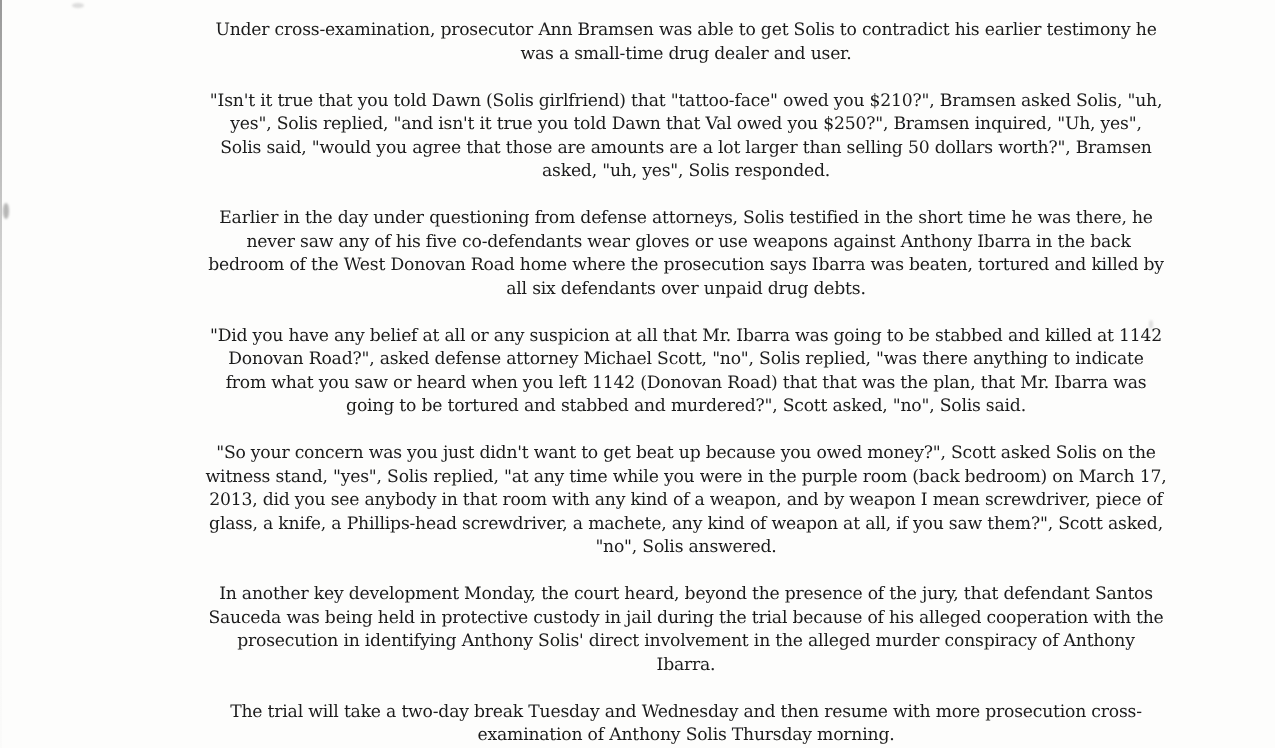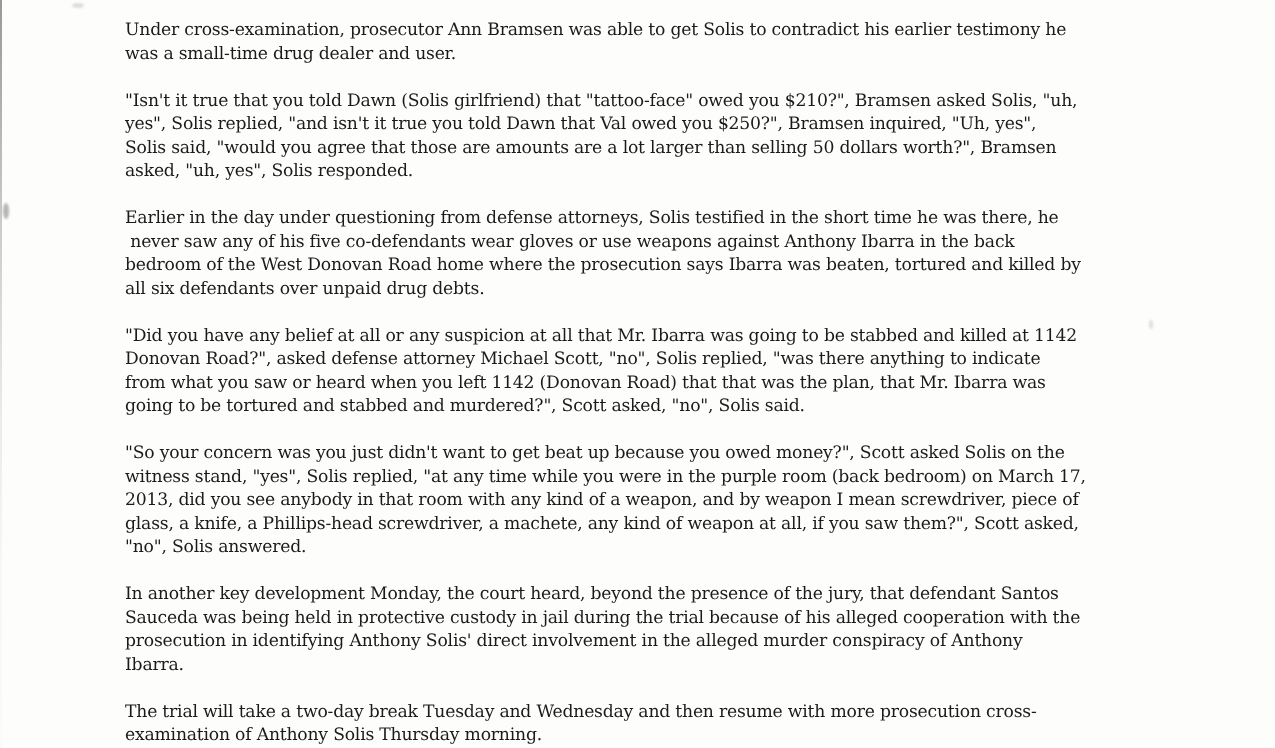--- a/index.html
+++ b/index.html
@@ -8,20 +8,21 @@
     background: #ffffff;
   }
   .page {
     position: relative;
     width: 1275px;
     height: 748px;
     background: #fdfdfc;
     overflow: hidden;
     font-family: "DejaVu Serif", "Liberation Serif", serif;
     color: #1b1b1b;
+    text-align: center;
   }
   .text-block {
     position: absolute;
     top: 19px;
     left: 125px;
     width: 1122px;
   }
   .para {
     margin: 0 0 23.5px 0;
     font-size: 17.2px;

